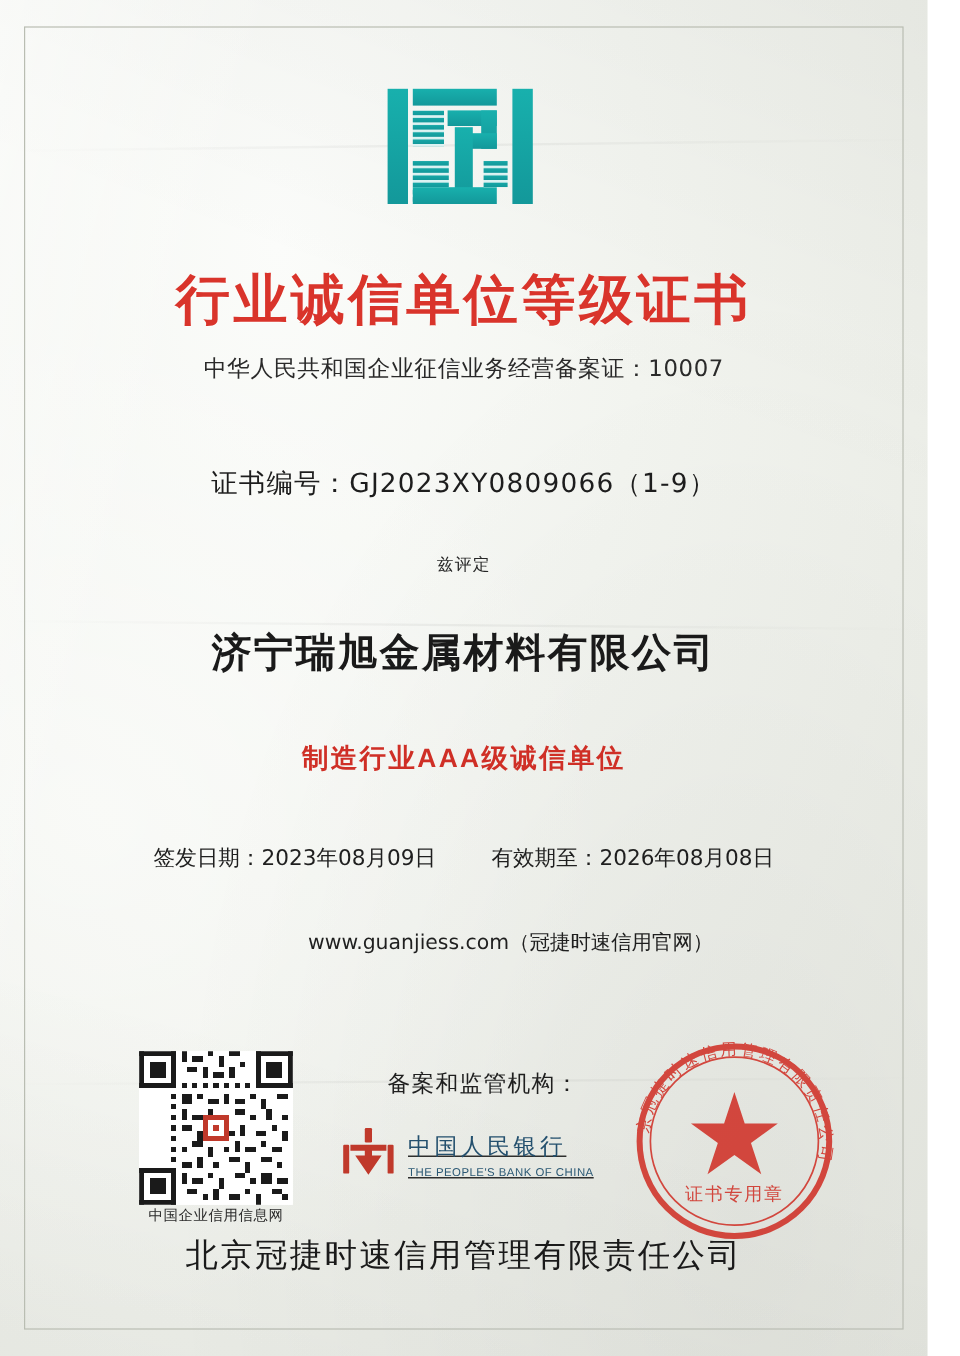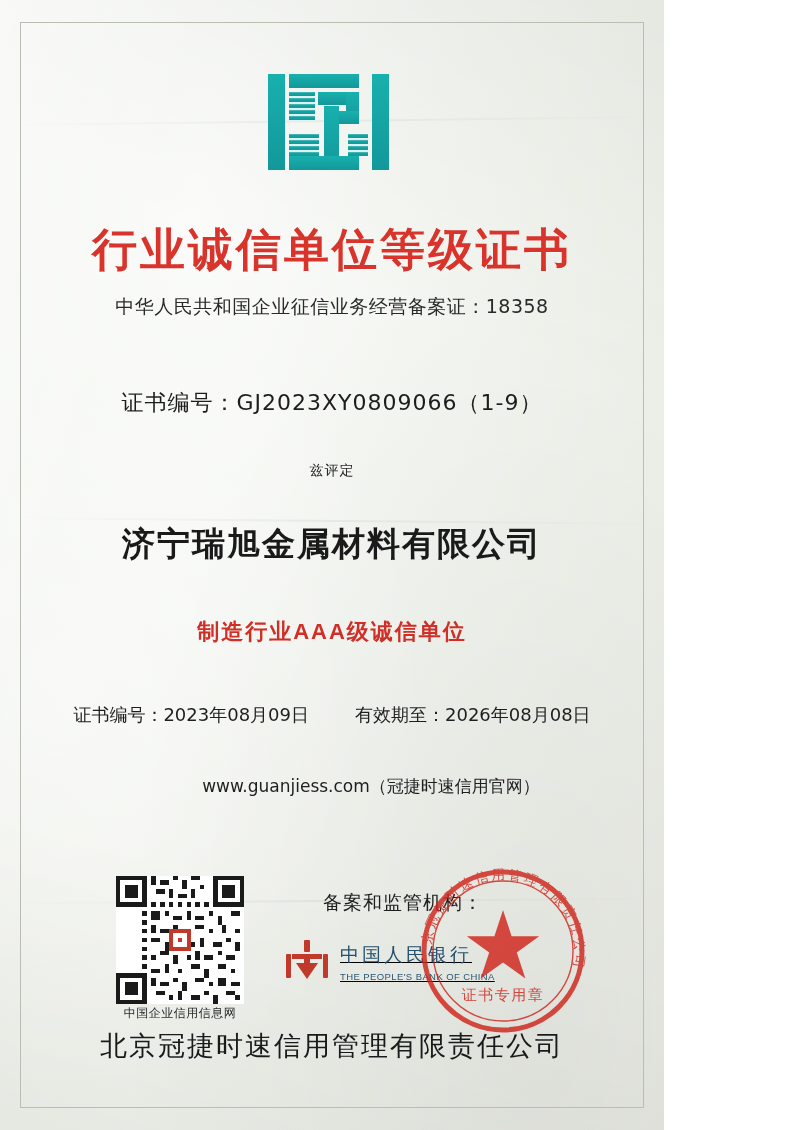--- a/index.html
+++ b/index.html
@@ -9,21 +9,21 @@
   }
   body {
     width: 800px;
     height: 1130px;
     font-family: "Liberation Serif", serif;
     overflow: hidden;
   }
 
   .certificate {
     position: relative;
-    width: 664px;
+    width: 773px;
     height: 1130px;
     background:
       radial-gradient(ellipse at 30% 18%, #fbfcfa 0%, #f3f5f0 40%, #eef0ea 70%, #e9ebe4 100%);
     overflow: hidden;
   }
 
   
   .paper-texture {
     position: absolute;
     inset: 0;
@@ -273,33 +273,33 @@
 
         <rect x="72" y="58" width="15" height="64" fill="url(#tealgrad)"></rect>
 
         <rect x="37" y="108" width="70" height="14" fill="url(#tealgrad)"></rect>
 
         <rect x="96" y="86" width="20" height="22" fill="url(#stripes)"></rect>
       </svg>
     </div>
 
     <div class="main-title">行业诚信单位等级证书</div>
-    <div class="sub-title">中华人民共和国企业征信业务经营备案证：18358</div>
+    <div class="sub-title">中华人民共和国企业征信业务经营备案证：10007</div>
 
     <div class="cert-no">证书编号：GJ2023XY0809066（1-9）</div>
 
     <div class="award-intro">兹评定</div>
 
     <div class="company-name">济宁瑞旭金属材料有限公司</div>
 
     <div class="award-level">制造行业AAA级诚信单位</div>
 
     <div class="dates-row">
       <div>
-        <span>证书编号：</span><span>2023年08月09日</span>
+        <span>签发日期：</span><span>2023年08月09日</span>
       </div>
       <div>
         <span>有效期至</span>：<span>2026年08月08日</span>
       </div>
     </div>
 
     <div class="urls">
       <div class="line2">www.guanjiess.com（冠捷时速信用官网）</div>
     </div>
 

